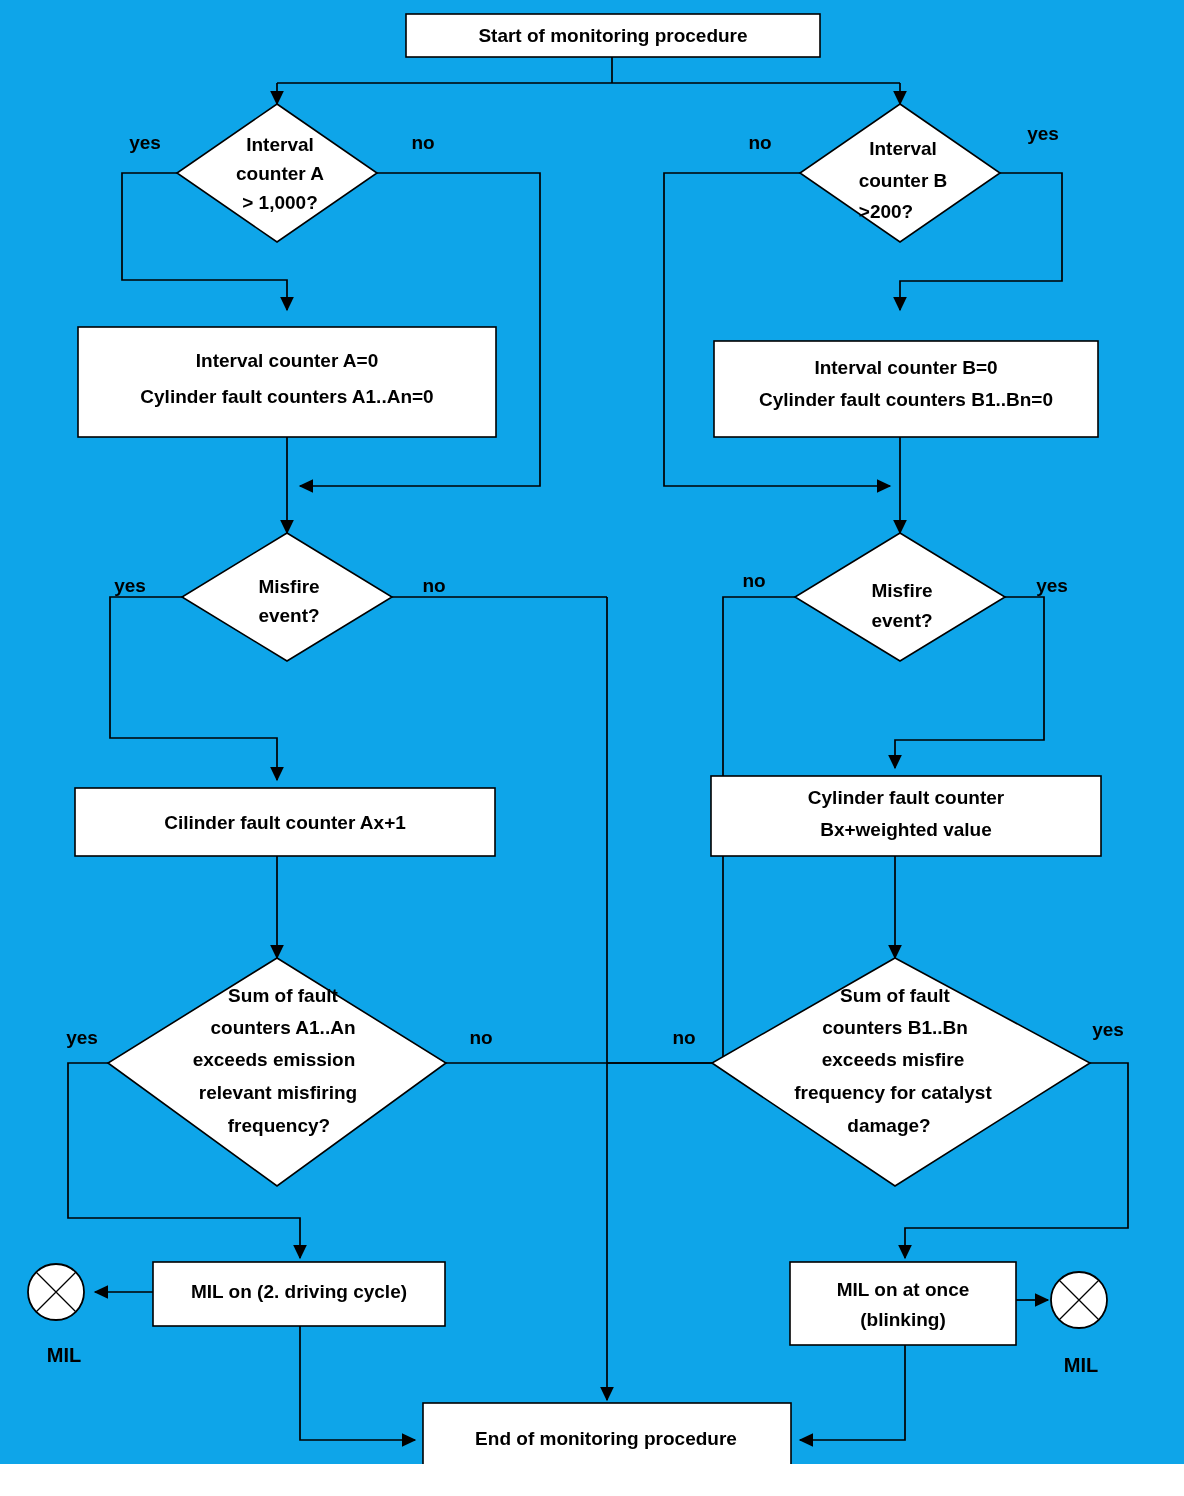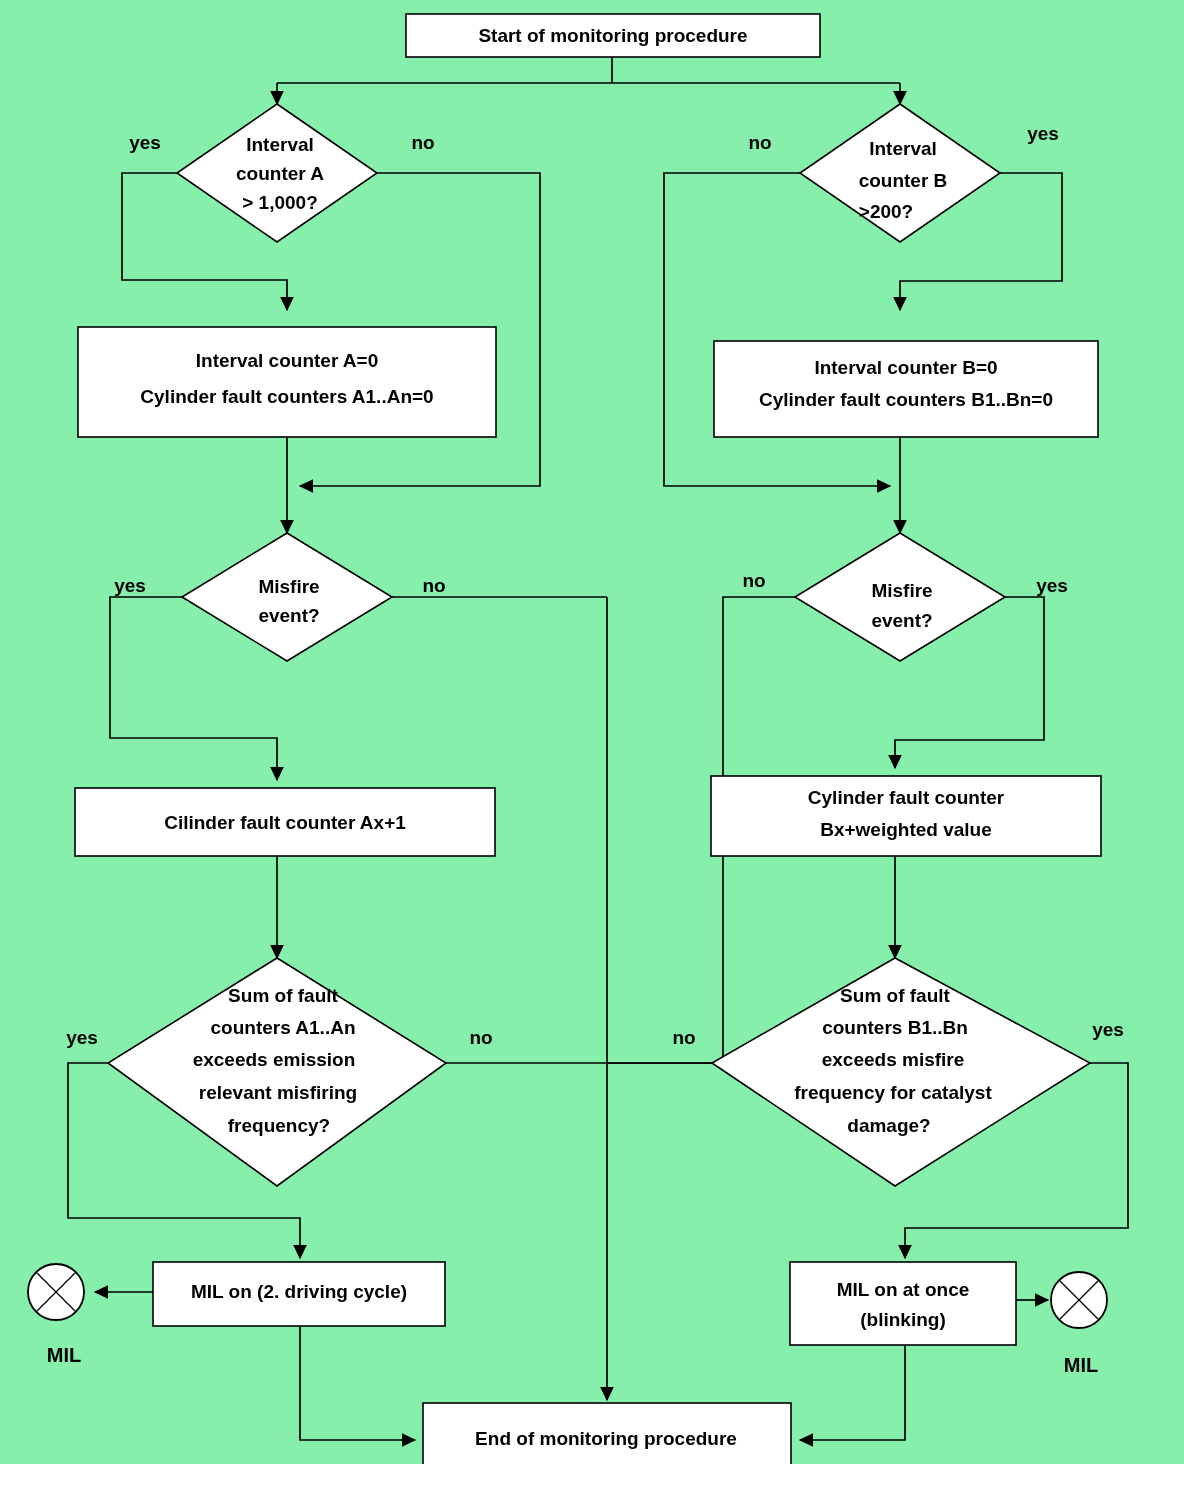--- a/index.html
+++ b/index.html
@@ -7,21 +7,21 @@
     padding: 0;
     background: #ffffff;
   }
   body {
     font-family: "Liberation Sans", sans-serif;
   }
   #flow-root {
     position: relative;
     width: 1184px;
     height: 1464px;
-    background: #86efac;
+    background: #0ea5e9;
     overflow: hidden;
   }
   svg#flow-svg {
     display: block;
     width: 1184px;
     height: 1496px;
   }
   .node-shape {
     fill: #ffffff;
     stroke: #000000;

